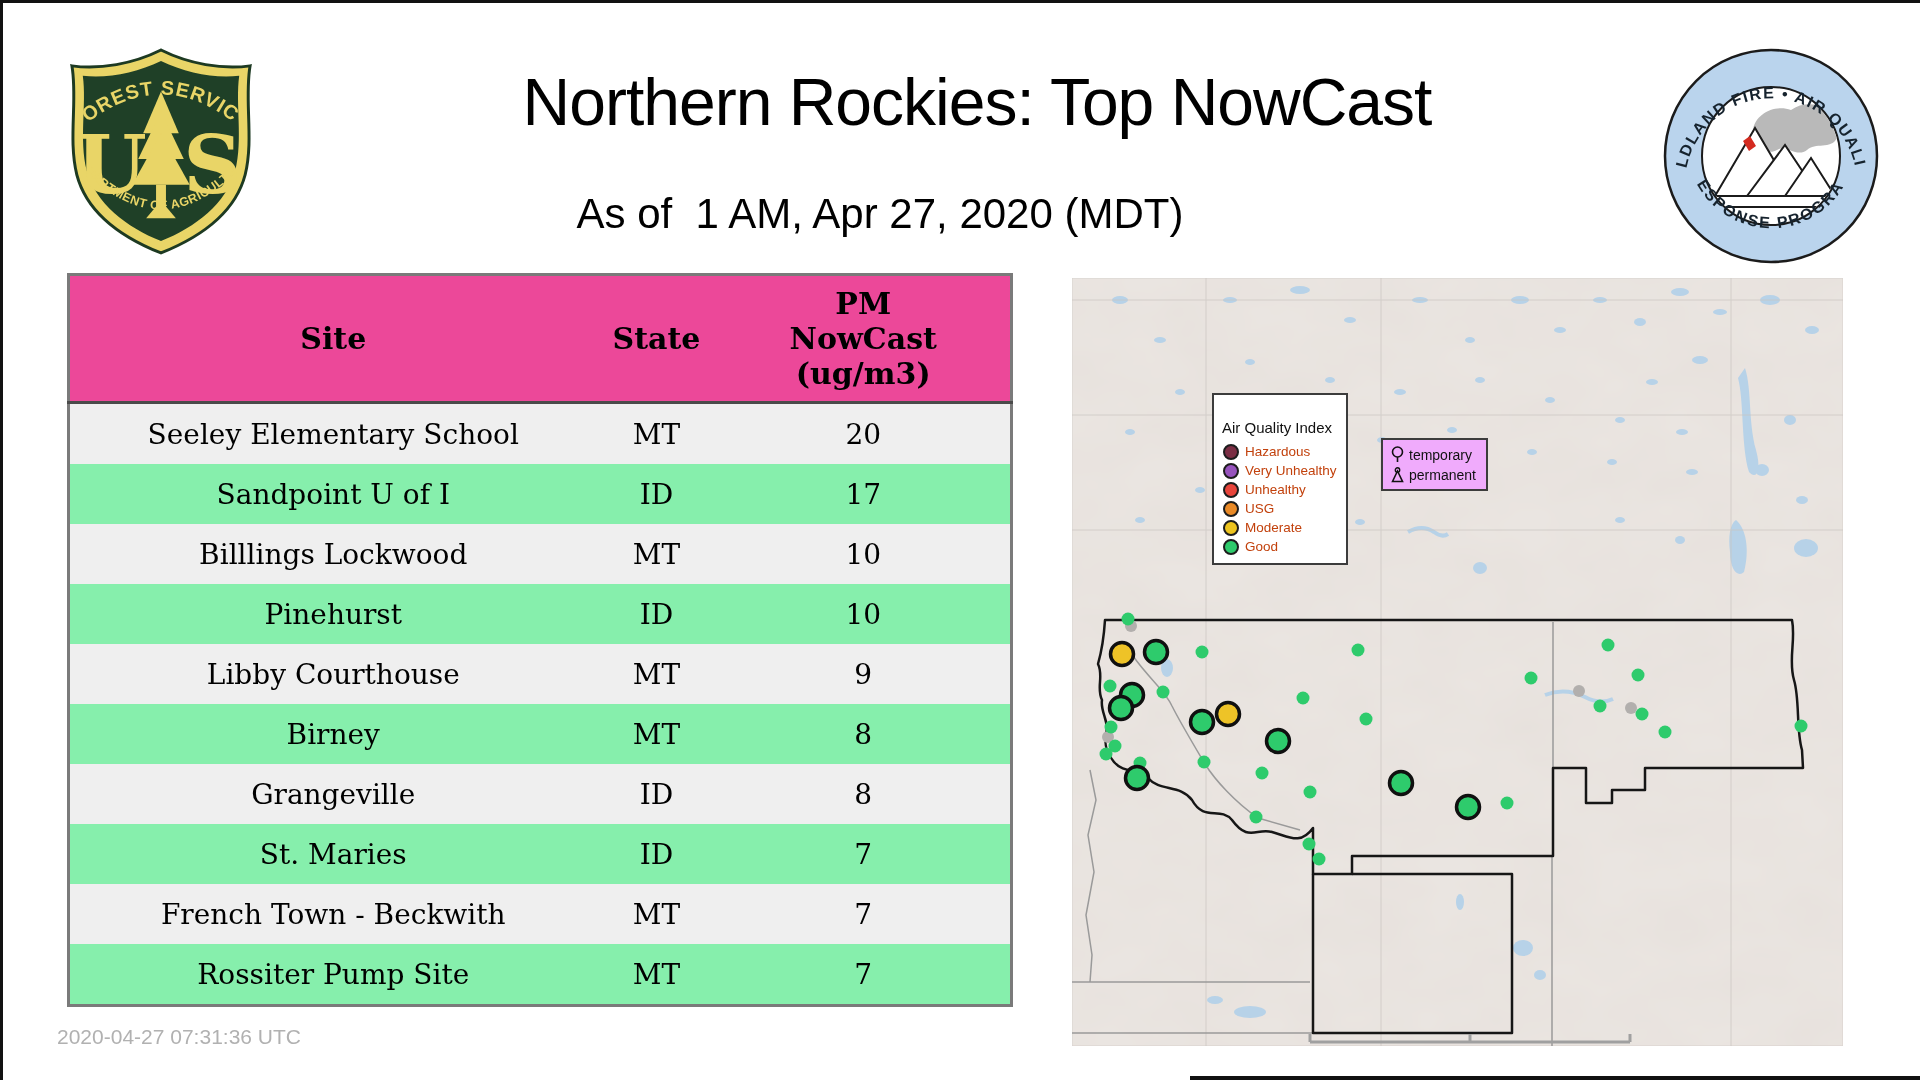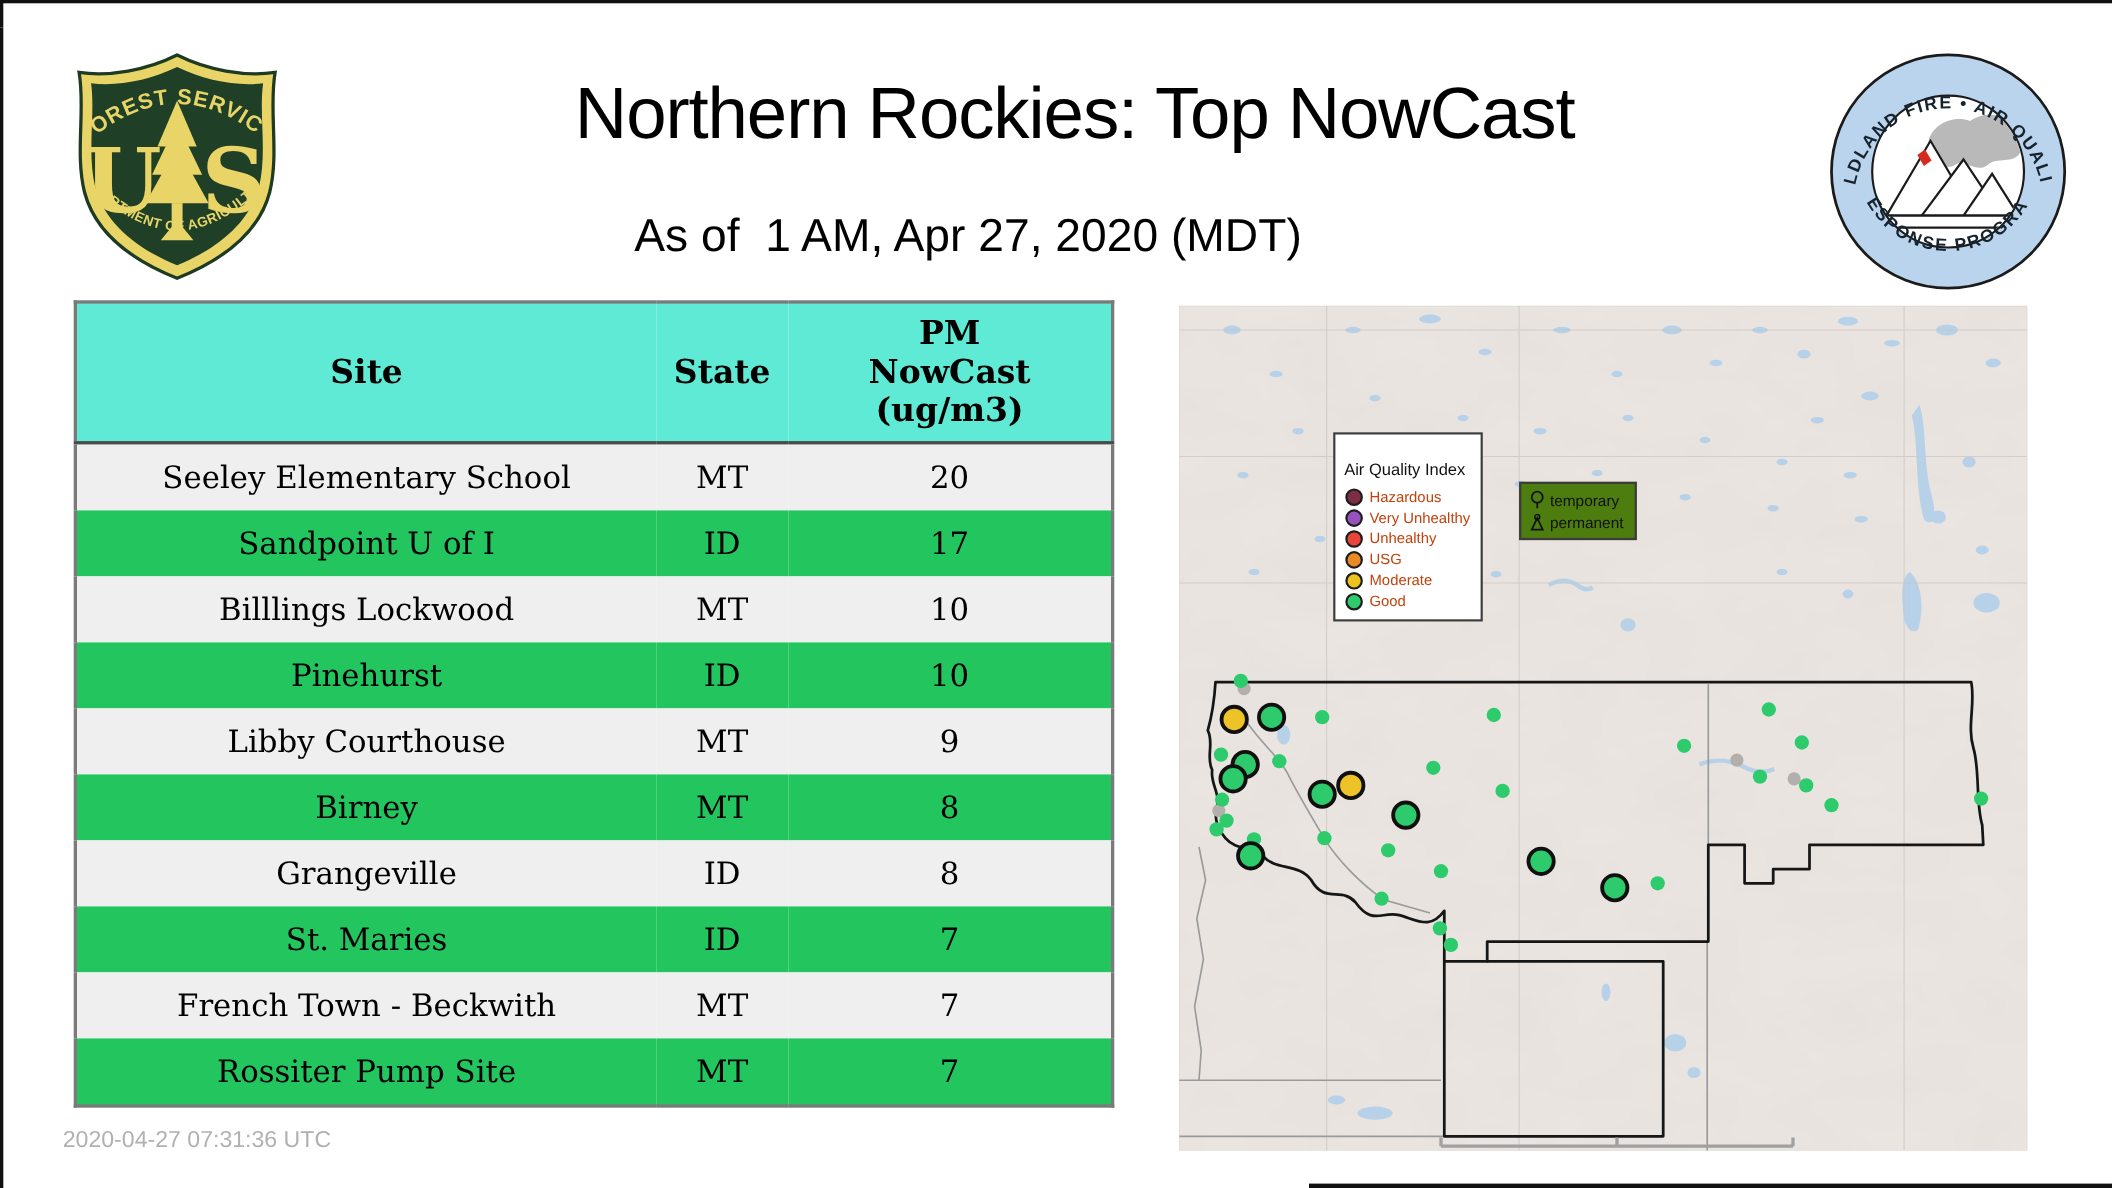--- a/index.html
+++ b/index.html
@@ -17,42 +17,42 @@
       font-size:66px;letter-spacing:-1px;color:#000;}
   .page-subtitle{position:absolute;left:0;top:190px;width:1760px;text-align:center;
       font-size:42px;white-space:pre;}
   .fs-logo{position:absolute;left:62px;top:42px;width:198px;height:218px;}
   .wf-logo{position:absolute;left:1659px;top:44px;width:224px;height:224px;}
 
   
   .tbl-wrap{position:absolute;left:67px;top:273px;}
   table.data{border-collapse:collapse;table-layout:fixed;width:943px;
       border:3px solid #7a7a7a;font-family:"DejaVu Serif",serif;}
-  table.data th{background:#5eead4;height:123px;font-size:30px;font-weight:bold;
+  table.data th{background:#ec4899;height:123px;font-size:30px;font-weight:bold;
       text-align:center;vertical-align:middle;white-space:pre-line;line-height:1.17;
       border-bottom:3px solid #4a4a4a;}
   table.data td{height:58px;font-size:28px;text-align:center;vertical-align:middle;margin-top:47px;}
   table.data tr.odd td{background:#efefef;}
-  table.data tr.even td{background:#22c55e;}
+  table.data tr.even td{background:#86efac;}
   col.c-site{width:528px;} col.c-state{width:120px;} col.c-pm{width:295px;}
 
   .timestamp{position:absolute;left:57px;top:1025px;font-size:21px;color:#b1b1b1;}
 
   
   .map{position:absolute;left:1072px;top:278px;width:771px;height:768px;}
 
   .aqi-legend{position:absolute;left:1212px;top:393px;width:136px;background:#fff;
       border:2px solid #3c3c3c;box-sizing:border-box;padding:22px 0 7px 9px;}
   .aqi-title{font-size:15px;color:#111;margin:2px 0 6px -1px;}
   .aqi-item{display:flex;align-items:center;height:19px;}
   .aqi-swatch{width:12px;height:12px;border-radius:50%;border:2px solid #1d1d1d;
       margin-right:6px;flex:0 0 auto;}
   .aqi-label{font-size:13.5px;color:#c2410c;}
 
-  .mk-legend{position:absolute;left:1381px;top:438px;width:107px;background:#4d7c0f;
+  .mk-legend{position:absolute;left:1381px;top:438px;width:107px;background:#f0abfc;
       border:2px solid #3c3c3c;box-sizing:border-box;padding:5px 0 4px 8px;}
   .mk-row{display:flex;align-items:center;height:20px;}
   .mk-row svg{margin-right:5px;flex:0 0 auto;}
   .mk-label{font-size:14px;color:#111;}
 </style>
 </head>
 <body>
 
 <div class="edge-top"></div>
 <div class="edge-corner"></div>

